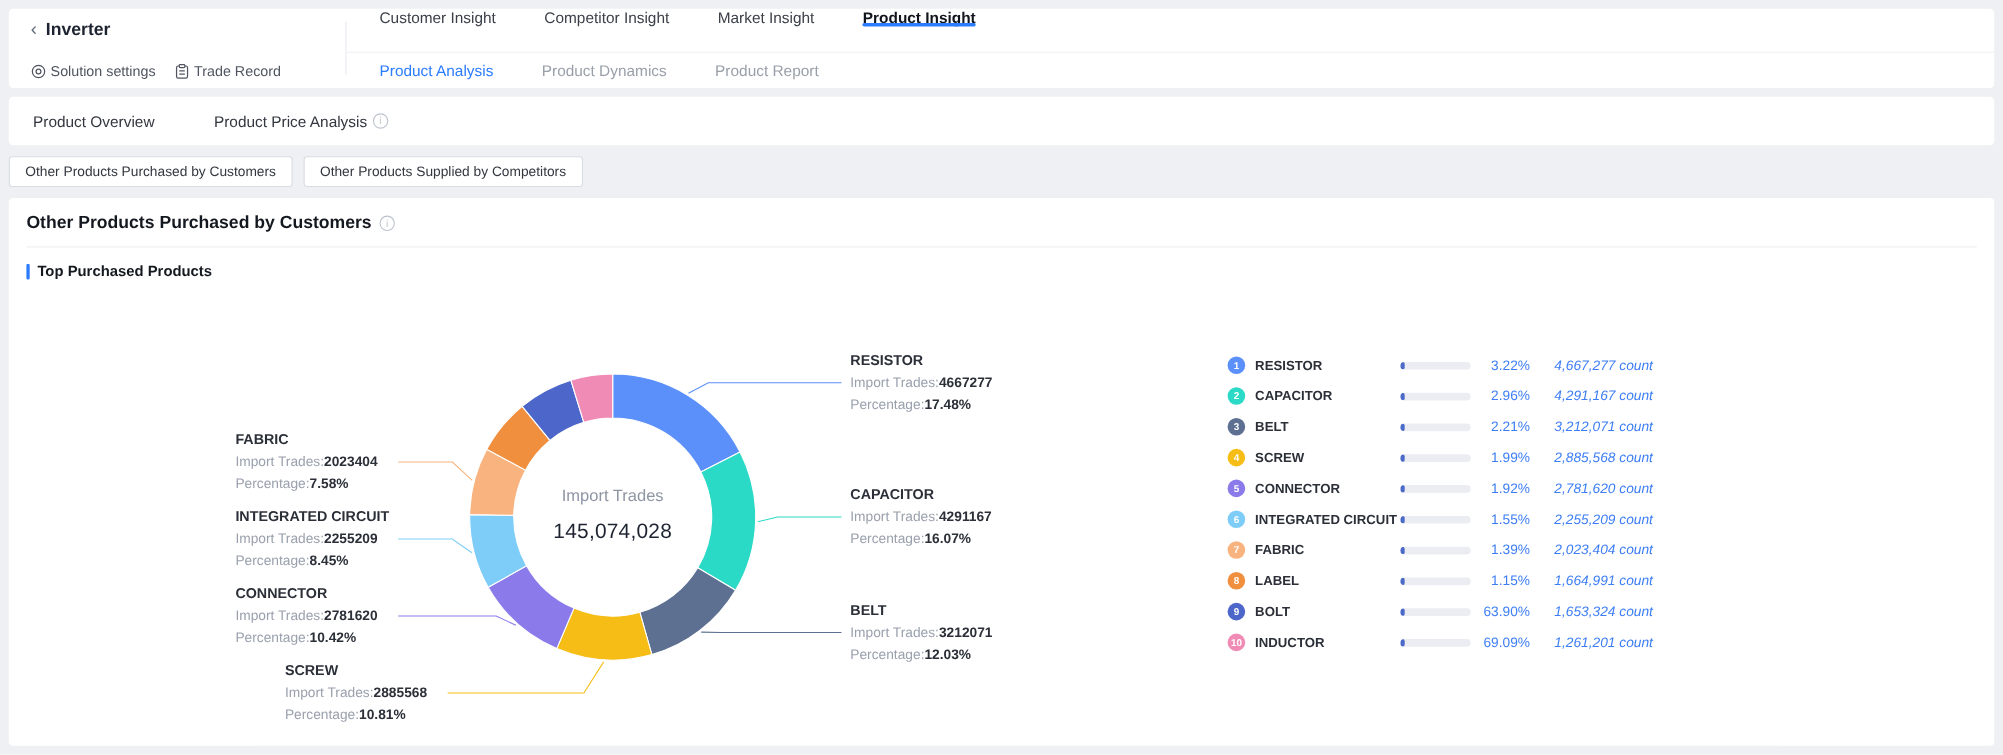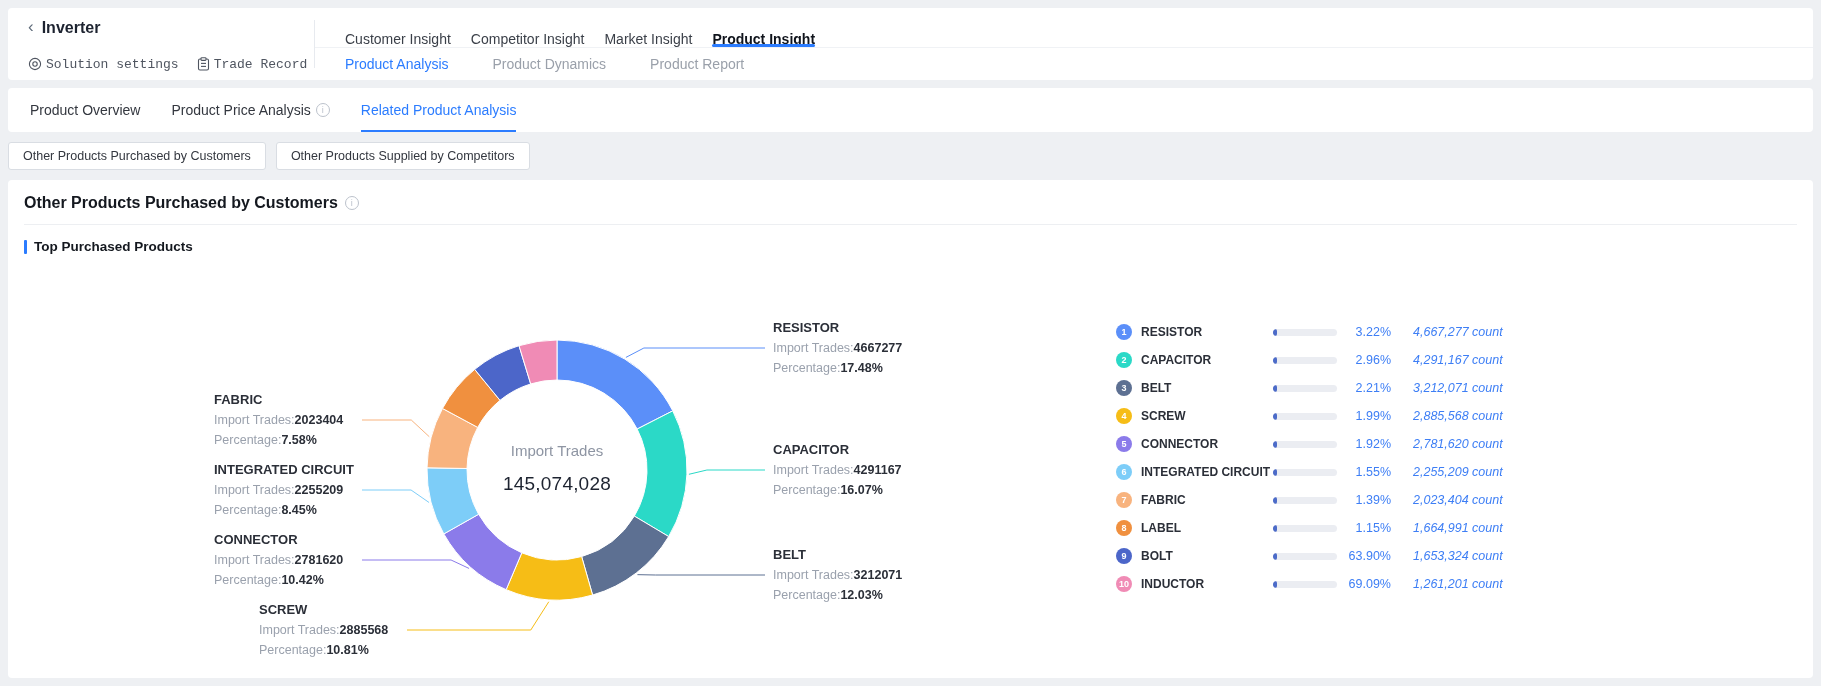--- a/index.html
+++ b/index.html
@@ -14,35 +14,35 @@
 
   .card { background:#fff; border-radius:4px; }
 
   
   .header-card { margin:8px 8px 8px 8px; height:72px; display:flex; align-items:stretch; }
   .header-left { width:306px; padding:10px 0 8px 20px; display:flex; flex-direction:column; justify-content:space-between; }
   .hl-row1 { display:flex; align-items:center; gap:8px; }
   .back-chevron { font-size:17px; color:#5f6b7a; cursor:pointer; line-height:1; padding-bottom:2px; }
   .page-title { font-size:16px; font-weight:700; color:#1d2330; }
   .hl-row2 { display:flex; align-items:center; gap:18px; }
-  .hl-action { display:flex; gap:4px; font-size:13px; color:#4f5560; cursor:pointer;font-family:Liberation Mono, monospace; }
+  .hl-action { display:flex; align-items:center; gap:4px; font-size:13px; color:#4f5560; cursor:pointer; }
   .hl-action svg { display:block; }
   .header-divider { width:1px; background:#e7eaef; margin:12px 0; }
   .header-right { flex:1; display:flex; flex-direction:column; }
-  .main-tabs { height:40px; display:flex; align-items:flex-end; gap:20px; padding-left:30px; border-bottom:1px solid #f0f2f5; }
+  .main-tabs { height:40px; display:flex; align-items:flex-start; gap:44px; padding-left:30px; border-bottom:1px solid #f0f2f5; }
   .mtab { position:relative; display:flex; align-items:center; font-size:14px; color:#3a3f48; cursor:pointer; }
   .mtab.active { color:#10141c; font-weight:700; }
   .mtab.active::after { content:""; position:absolute; left:0; right:0; bottom:0; height:3px; border-radius:2px; background:var(--accent,#2b7cff); }
   .sub-tabs { height:31px; display:flex; align-items:center; gap:44px; padding-left:30px; }
   .stab { font-size:14px; color:#9aa0aa; cursor:pointer; }
   .stab.active { color:var(--accent,#2b7cff); }
 
   
   .nav2-card { margin:0 8px 10px 8px; height:44px; display:flex; align-items:stretch; justify-content:space-between; padding:0 22px; }
-  .nav2-tabs { display:flex; align-items:stretch; gap:31px; }
+  .nav2-tabs { display:flex; align-items:stretch; gap:54px; }
   .n2tab { position:relative; display:flex; align-items:center; gap:5px; font-size:14px; color:#33373f; cursor:pointer; }
   .n2tab.active { color:var(--accent,#2b7cff); }
   .n2tab.active::after { content:""; position:absolute; left:0; right:0; bottom:0; height:2px; background:var(--accent,#2b7cff); }
   .info-icon { width:14px; height:14px; border:1px solid #bcc2cc; border-radius:50%; color:#bcc2cc;
     font-size:9px; line-height:12px; text-align:center; font-style:normal; display:inline-block; }
   .download { display:flex; align-items:center; gap:6px; font-size:14px; color:var(--accent,#2b7cff); cursor:pointer; }
   .pdf-icon { position:relative; width:17px; height:17px; }
   .pdf-page { position:absolute; right:0; top:0; width:12px; height:15px; background:#fff; border:1px solid #c9cdd6; border-radius:2px; }
   .pdf-badge { position:absolute; left:0; bottom:1px; background:var(--pdf-red,#e5443b); color:#fff; font-size:5.5px; font-weight:700;
     padding:2px 2px; border-radius:2px; line-height:1; letter-spacing:.2px; }
@@ -145,24 +145,20 @@
   <div class="card nav2-card">
     <div class="nav2-tabs" id="nav2-tabs">
         <div class="n2tab">
     <span>Product Overview</span>
 
   </div>
         <div class="n2tab">
     <span>Product Price Analysis</span>
     <span class="info-icon">i</span>
   </div>
-        <div class="n2tab active">
-    <span>Related Product Analysis</span>
-
-  </div>
       </div>
   </div>
 
   <div class="toggles" id="view-toggles">
       <div class="toggle-btn">Other Products Purchased by Customers</div>
       <div class="toggle-btn">Other Products Supplied by Competitors</div>
     </div>
 
   <div class="panel">
     <div class="panel-title-row">

